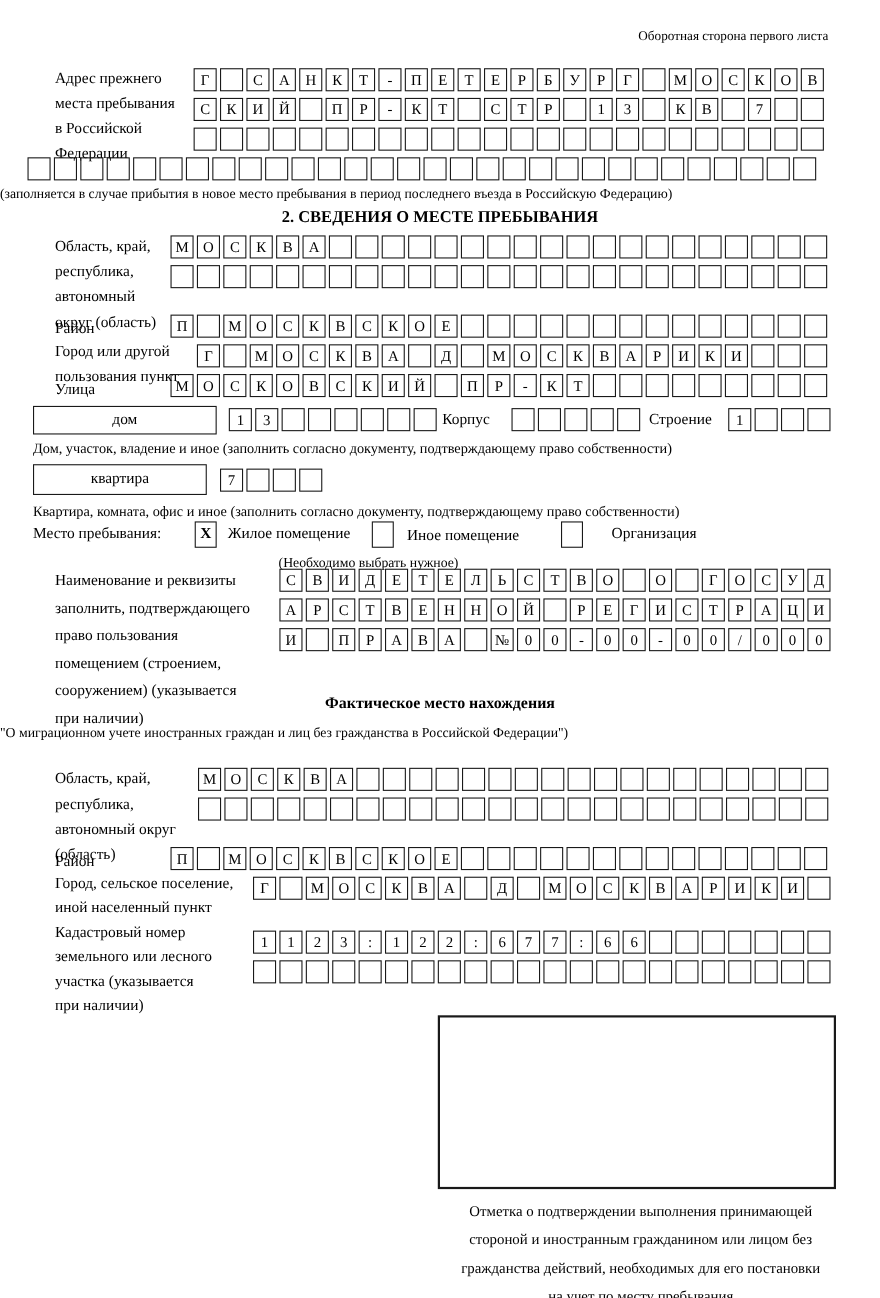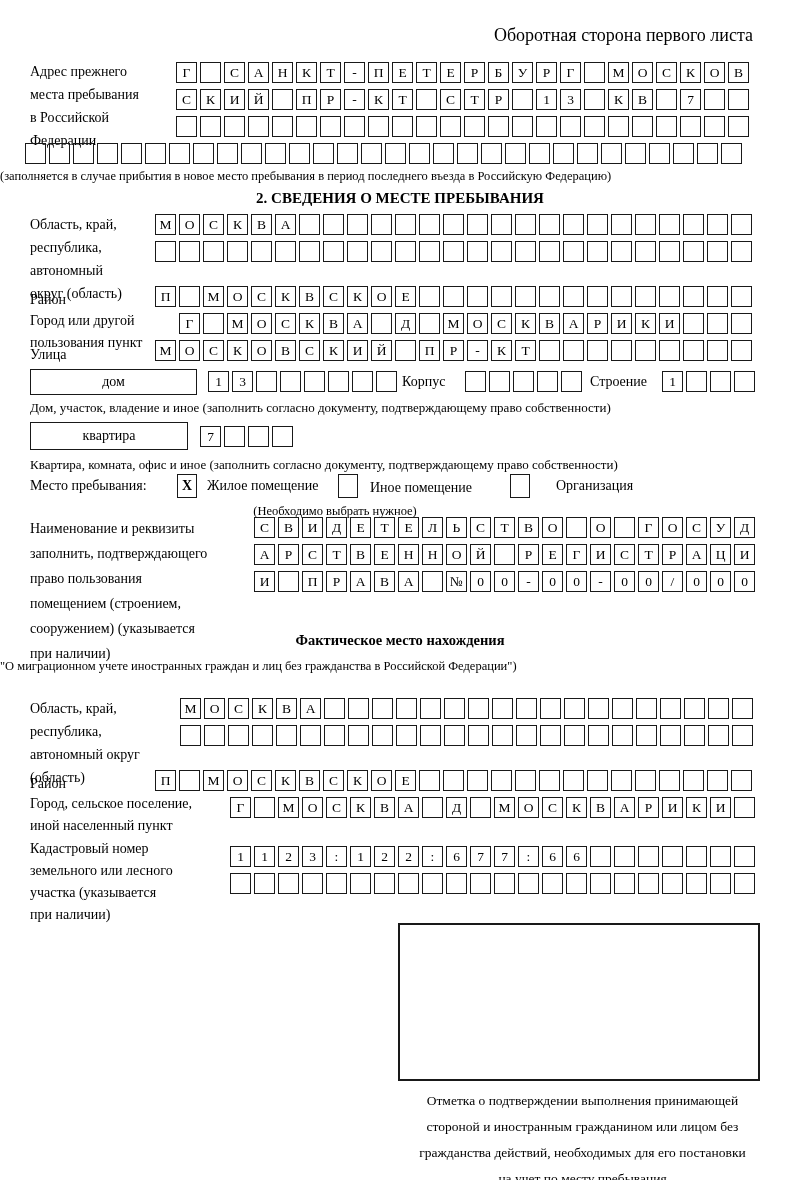--- a/index.html
+++ b/index.html
@@ -2,38 +2,38 @@
 <html><head>
 <meta charset="utf-8">
 <style>
   html,body{margin:0;padding:0;background:#fff;}
   .sheet{position:relative;width:800px;height:1180px;background:#ffffff;
          font-family:"Liberation Serif",serif;color:#000;overflow:hidden;}
   .abs{position:absolute;}
   .cellrow{display:flex;gap:3px;}
   .cell{flex:0 0 auto;width:21px;height:21px;border:1.6px solid #191919;box-sizing:border-box;
         display:flex;align-items:center;justify-content:center;font-size:13.5px;line-height:1;}
-  .lbl{font-size:14px;line-height:23px;}
+  .lbl{font-size:14px;line-height:23px;margin-left:20px;}
   .lh22{line-height:22px;} .lh25{line-height:25px;}
   .cap{font-size:12.5px;}
   .title{font-weight:bold;font-size:15px;width:800px;text-align:center;}
   .center{width:800px;}
   .boxlabel{border:1.8px solid #191919;box-sizing:border-box;display:flex;
             align-items:center;justify-content:center;font-size:14px;}
   .chk{width:20px;height:24px;border:1.6px solid #191919;box-sizing:border-box;display:flex;
        align-items:center;justify-content:center;font-size:14px;font-weight:bold;}
   .opt{font-size:14px;}
   .stamp{border:2px solid #191919;box-sizing:border-box;}
 </style>
 </head>
 <body>
 
 <div class="sheet">
 
-  <div class="abs" style="top:25px;right:47px;font-size:18px;">Оборотная сторона первого листа</div>
+  <div class="abs" style="top:25px;right:47px;font-size:12px;">Оборотная сторона первого листа</div>
 
   <div class="abs lbl" style="top:60px;left:30px;">
       <div>Адрес прежнего</div>
       <div>места пребывания</div>
       <div>в Российской</div>
       <div>Федерации</div>
     </div>
   <div class="abs cellrow" style="top:62px;left:176px;">
       <span class="cell">Г</span>
       <span class="cell"></span>

